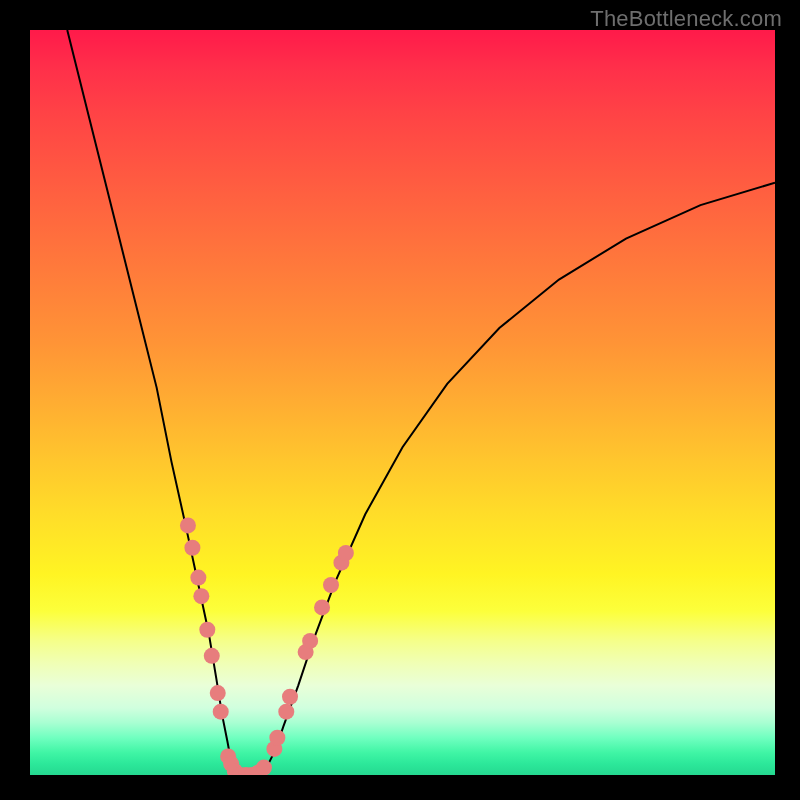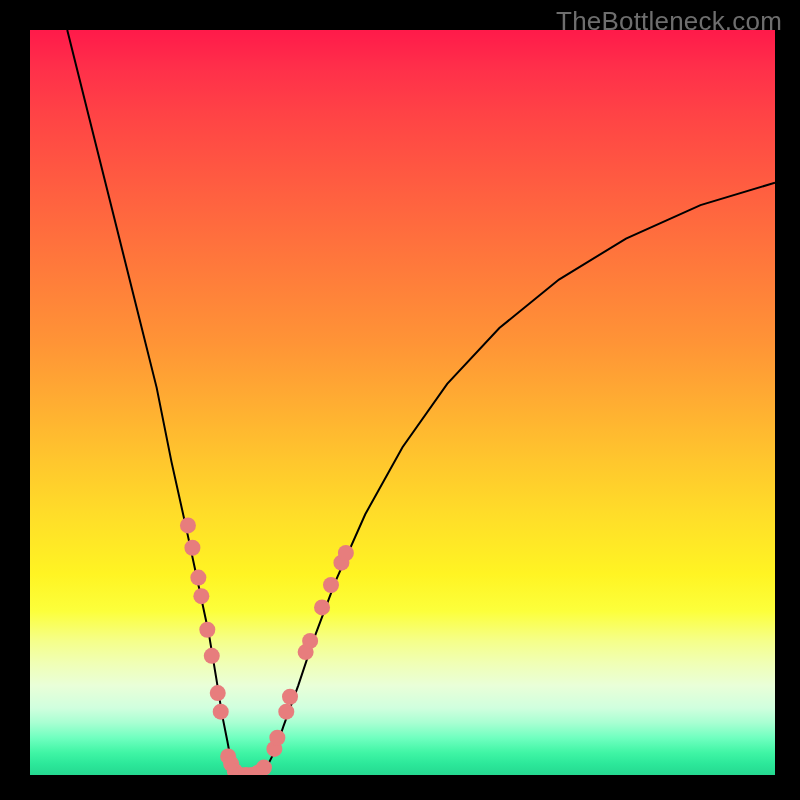--- a/index.html
+++ b/index.html
@@ -38,21 +38,21 @@
       #40f5a5 97%,
       #2ce89a 98.5%,
       #25d890 100%
     );
   }
   .watermark {
     position: absolute;
     top: 6px;
     right: 18px;
     color: #6e6e6e;
-    font-size: 26px;
+    font-size: 22px;
     letter-spacing: 0.2px;
     z-index: 20;
   }
   svg.overlay {
     position: absolute;
     left: 30px;
     top: 30px;
     width: 745px;
     height: 745px;
     z-index: 10;

